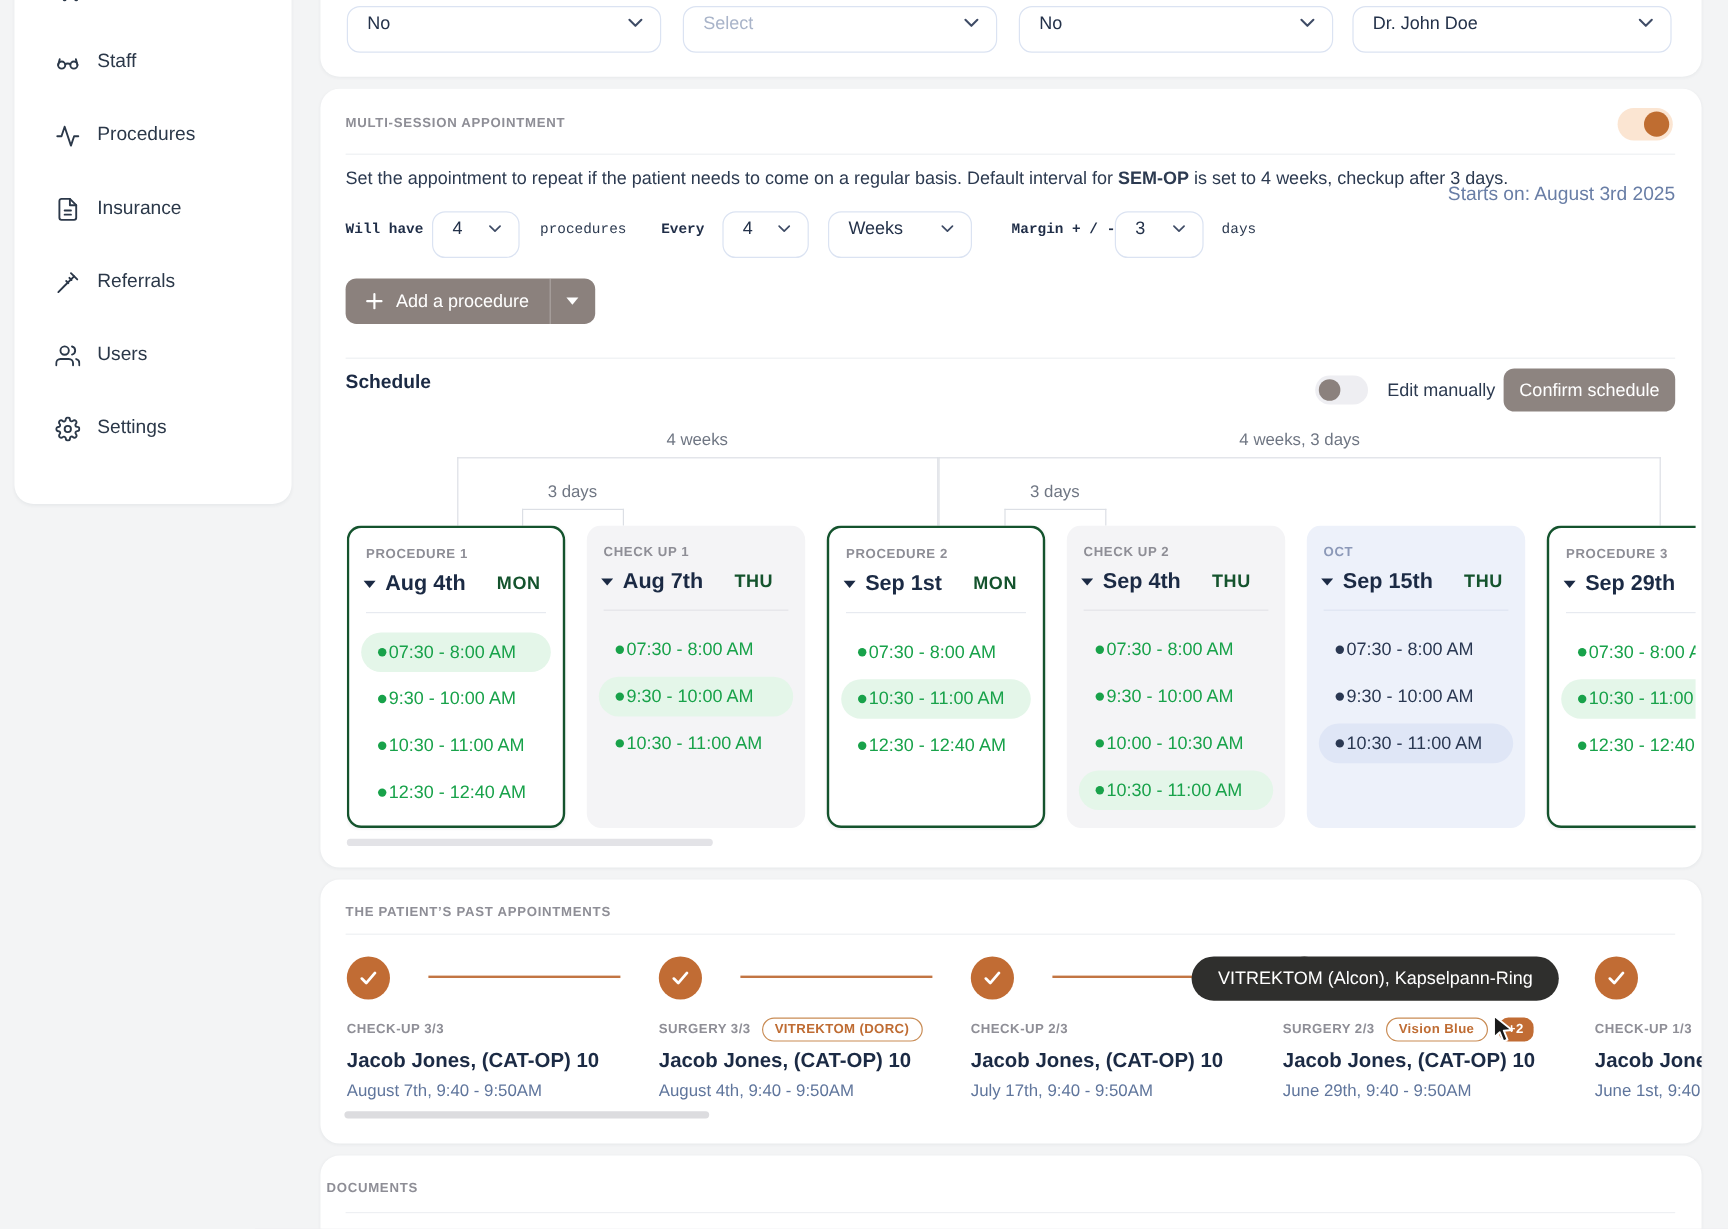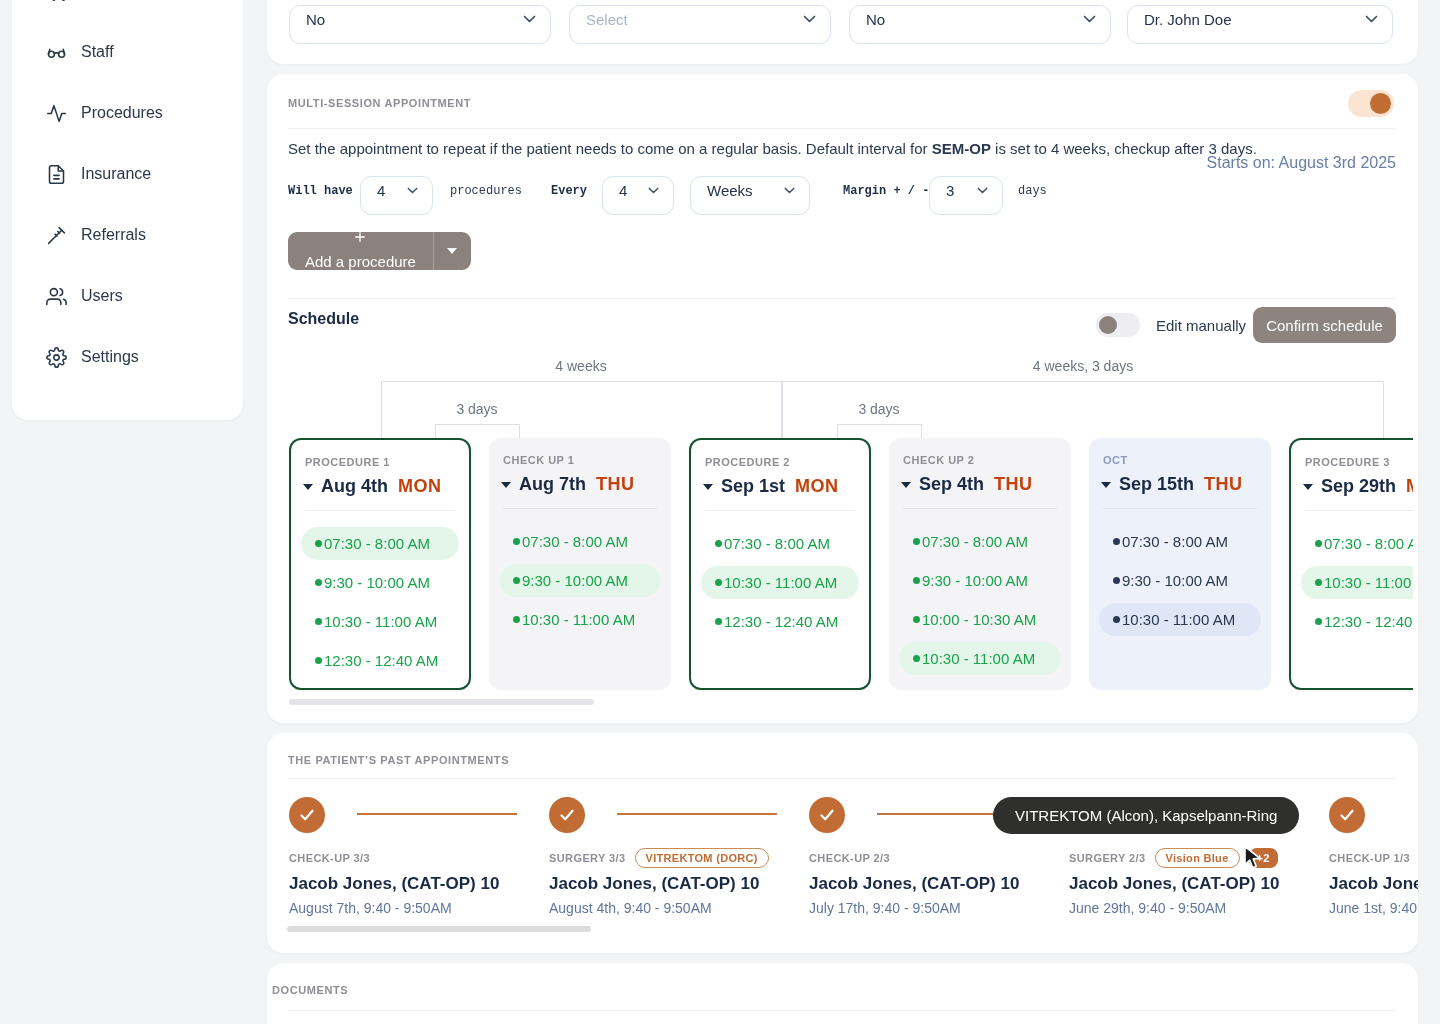--- a/index.html
+++ b/index.html
@@ -47,21 +47,21 @@
   .ms-desc { position: absolute; left: 21px; top: 66px; font-size: 15px; color: #2c3a50; white-space: nowrap; }
   .ms-desc b { font-weight: 700; }
   .starts-on { position: absolute; right: 22px; top: 80px; font-size: 16px; color: #697ea6; }
   .ctl { position: absolute; top: 110px; font-size: 12px; color: #2c3a50; white-space: nowrap; font-family: Liberation Mono, monospace; }
   .ctl.bold { font-weight: 700; color: #1f2d47; }
   .dd--sm { top: 102px; border-radius: 11px; }
   .add-btn {
     position: absolute; left: 21px; top: 158px; height: 38px; display: flex; align-items: stretch;
     background: #8b817d; border-radius: 9px; color: #fff; overflow: hidden; cursor: pointer;
   }
-  .add-main { display: flex; align-items: center; gap: 11px; padding: 0 17px; font-size: 15px; flex-direction: column; }
+  .add-main { display: flex; align-items: center; gap: 11px; padding: 0 17px; font-size: 15px; }
   .add-caret {
     width: 38px; display: flex; align-items: center; justify-content: center;
     border-left: 1px solid rgba(255,255,255,.28); cursor: pointer;
   }
   .tri-down { width: 0; height: 0; border-left: 5px solid transparent; border-right: 5px solid transparent; border-top: 6px solid #fff; }
   .sched-title { position: absolute; left: 21px; top: 236px; font-size: 16px; font-weight: 700; color: #1b2a44; }
   .em-toggle { left: 829px; top: 239px; width: 44px; height: 24px; }
   .em-toggle .knob { width: 18px; height: 18px; }
   .em-label { position: absolute; left: 889px; top: 243px; font-size: 15px; color: #2c3a50; }
   .confirm-btn {
@@ -78,21 +78,21 @@
   .cards-row { display: flex; gap: 18px; }
   .sched-card { position: relative; flex: 0 0 182px; width: 182px; height: 252px; border-radius: 12px; }
   .card--white { background: #fff; border: 2px solid #14532d; box-shadow: 0 1px 3px rgba(16,24,40,.05); }
   .card--gray { background: #f4f4f6; }
   .card--blue { background: #edf1fa; }
   .sc-type { position: absolute; left: 14px; top: 16px; font-size: 11px; font-weight: 700; letter-spacing: .5px; color: #8e8e96; }
   .card--blue .sc-type { color: #8c99b8; }
   .sc-daterow { position: absolute; left: 12px; top: 36px; display: flex; align-items: center; gap: 8px; cursor: pointer; white-space: nowrap; }
   .sc-caret { width: 0; height: 0; border-left: 5px solid transparent; border-right: 5px solid transparent; border-top: 6px solid #1b2a44; }
   .sc-date { font-size: 18px; font-weight: 700; color: #1b2a44; }
-  .sc-day { font-size: 18px; font-weight: 600; letter-spacing: .5px; color: #c2410c; margin-left: 2px; }
+  .sc-day { font-size: 15px; font-weight: 600; letter-spacing: .5px; color: #14532d; margin-left: 18px; }
   .sc-div { position: absolute; left: 14px; right: 14px; top: 70px; height: 1px; background: #e7eaf0; }
   .card--gray .sc-div { background: #e4e4e8; }
   .card--blue .sc-div { background: #dee4f2; }
   .sc-slots { position: absolute; left: 10px; right: 10px; top: 87px; display: flex; flex-direction: column; gap: 6px; }
   .slot {
     height: 33px; display: flex; align-items: center; gap: 2px; padding-left: 14px;
     border-radius: 17px; font-size: 15px; font-weight: 500; color: #18a24a;
     white-space: nowrap; cursor: pointer;
   }
   .slot .dot { width: 7px; height: 7px; border-radius: 50%; background: #18a24a; flex: 0 0 7px; }

